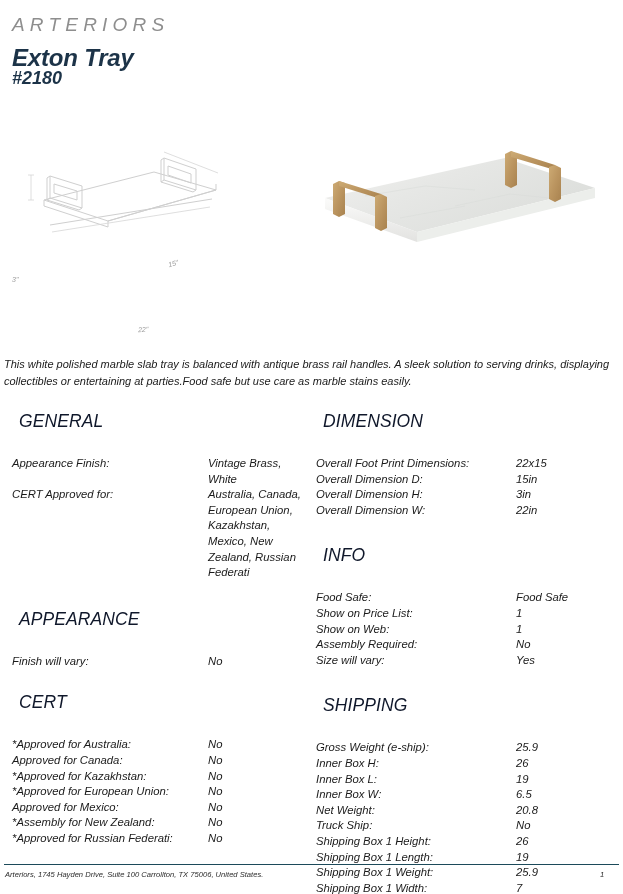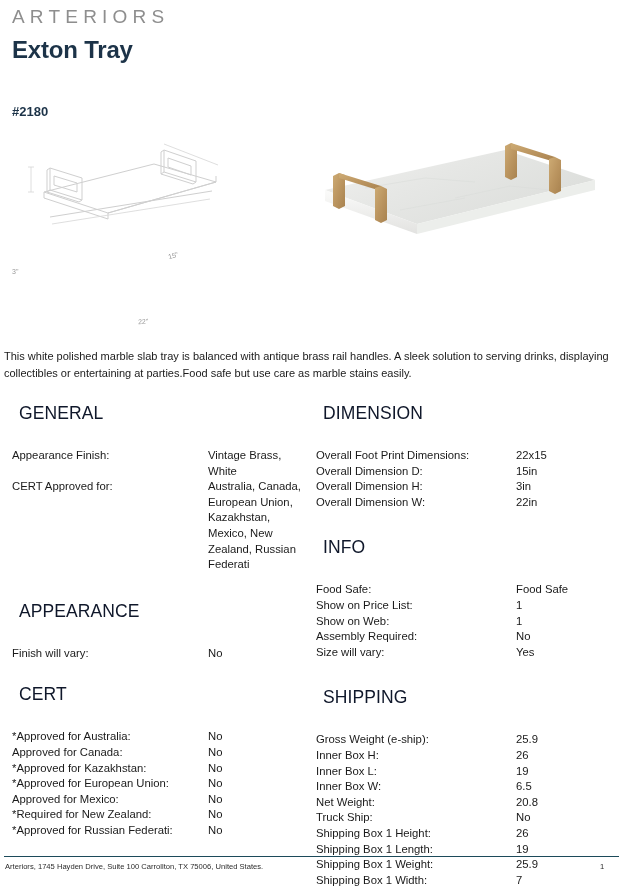--- a/index.html
+++ b/index.html
@@ -11,23 +11,24 @@
     width: 623px;
     height: 894px;
     position: relative;
     font-family: "Liberation Sans", sans-serif;
     color: #1a1a1a;
     overflow: hidden;
   }
 
   .page {
     position: absolute;
-    left: 0; top: 0;
+    left: 0; top: 8px;
     width: 623px;
     height: 728px;
+    font-style: italic;
   }
 
   
   .brand {
     position: absolute;
     left: 12px;
     top: 6px;
     font-size: 19px;
     letter-spacing: 5.2px;
     color: #8e8e8e;
@@ -39,24 +40,23 @@
     top: 36px;
     font-size: 24px;
     font-weight: bold;
     color: #1c3348;
     letter-spacing: -0.2px;
   }
   .product-sku {
     position: absolute;
     left: 12px;
     top: 60px;
-    font-size: 13px;
+    font-size: 18px;
     font-weight: bold;
     color: #1c3348;
-    margin-top: 44px;
   }
 
   
   .image-band {
     position: absolute;
     left: 0;
     top: 110px;
     width: 623px;
     height: 225px;
   }
@@ -304,21 +304,21 @@
       </tr>
       <tr>
         <td class="spec-key">*Approved for European Union:</td>
         <td class="spec-val">No</td>
       </tr>
       <tr>
         <td class="spec-key">Approved for Mexico:</td>
         <td class="spec-val">No</td>
       </tr>
       <tr>
-        <td class="spec-key">*Required for New Zealand:</td>
+        <td class="spec-key">*Assembly for New Zealand:</td>
         <td class="spec-val">No</td>
       </tr>
       <tr>
         <td class="spec-key">*Approved for Russian Federati:</td>
         <td class="spec-val">No</td>
       </tr>
     </tbody>
       </table>
   </div>
 

